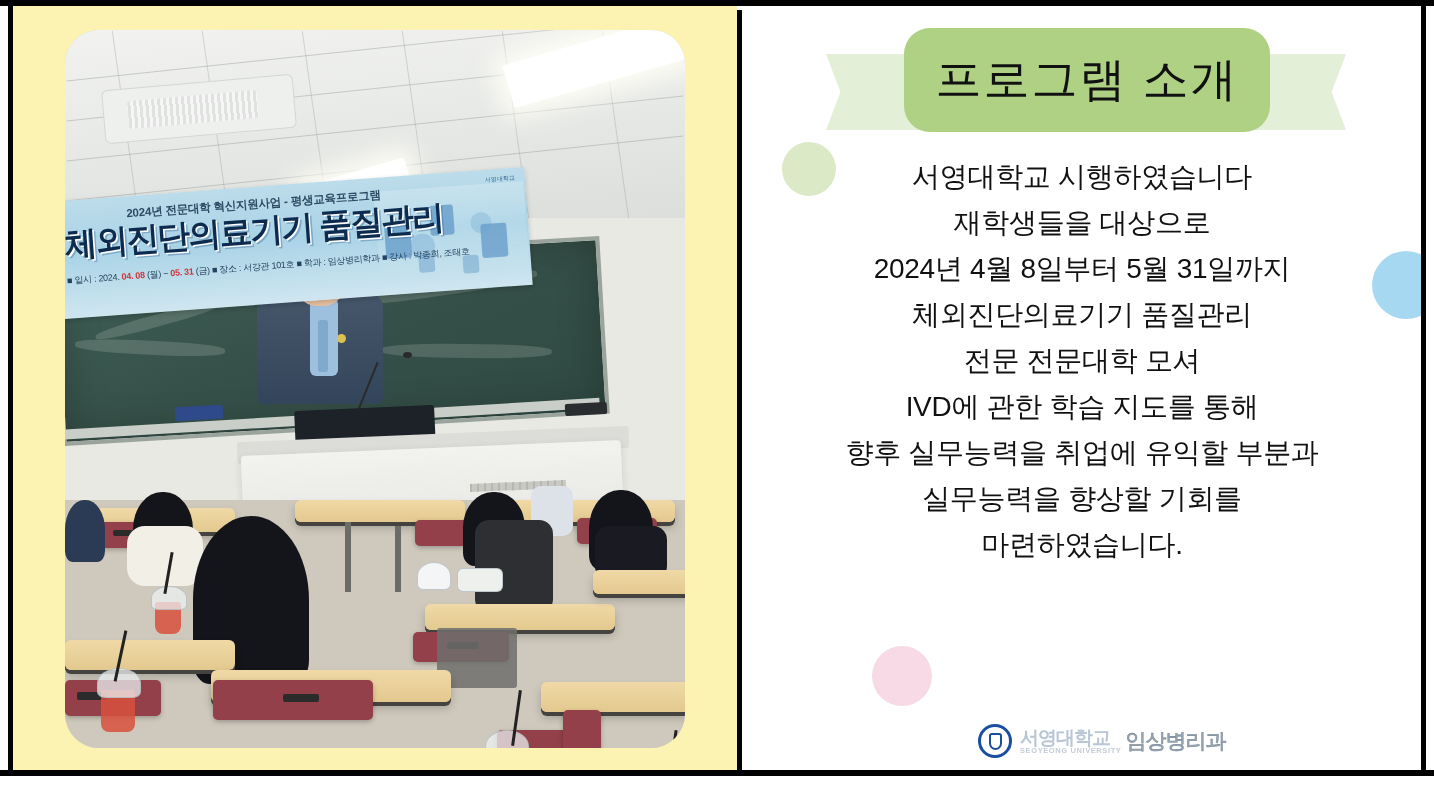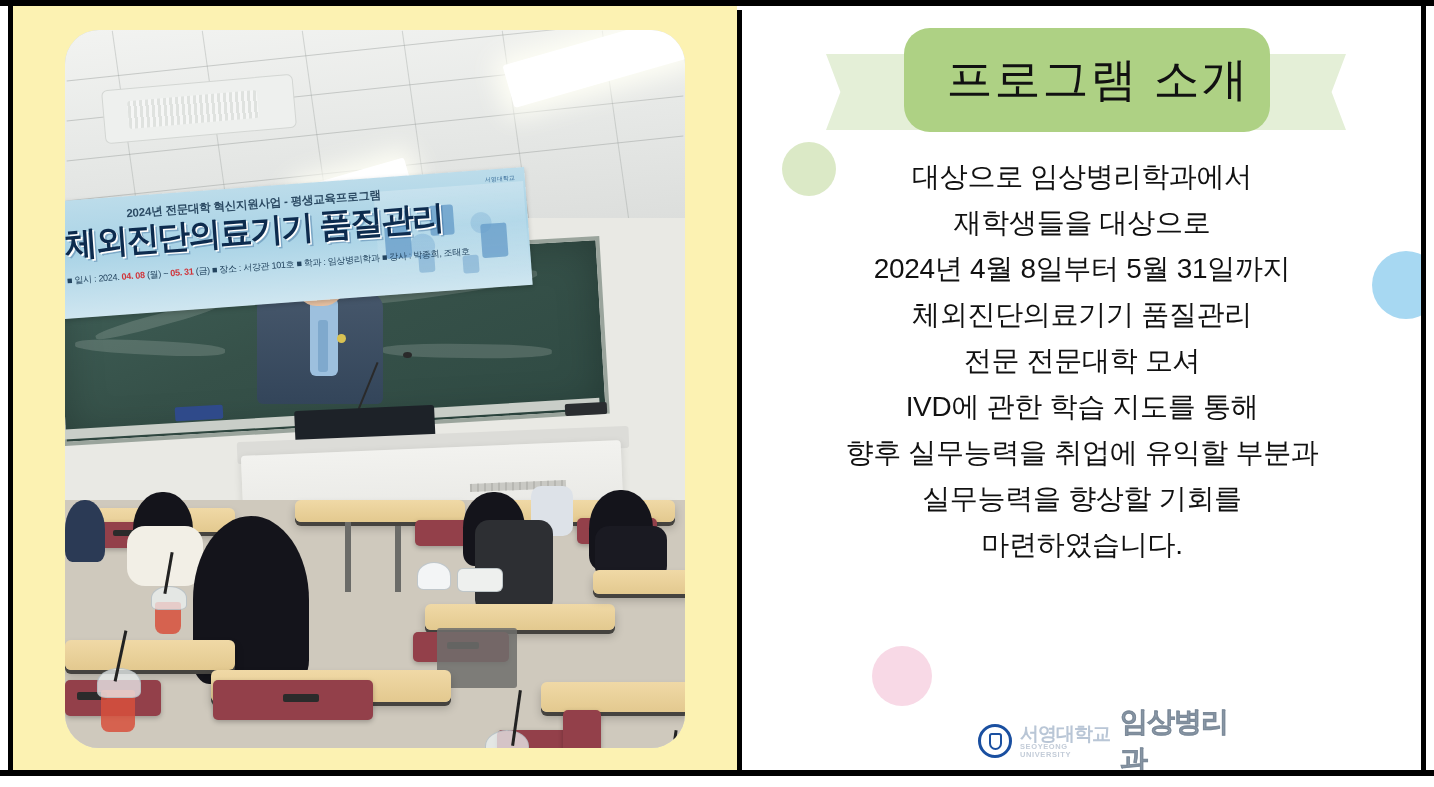--- a/index.html
+++ b/index.html
@@ -171,21 +171,20 @@
     background:#e4efd7;clip-path:polygon(0 0,100% 0,100% 100%,0 100%,9% 50%);}
   .ribbon-tail-r{position:absolute;right:0;top:26px;width:160px;height:76px;
     background:#e4efd7;clip-path:polygon(0 0,100% 0,91% 50%,100% 100%,0 100%);}
   .ribbon-center{position:absolute;left:78px;top:0;width:366px;height:104px;
     background:#aed184;border-radius:26px;}
   .ribbon-title{
     position:absolute;left:78px;top:0;width:366px;height:104px;
     display:flex;align-items:center;justify-content:center;
     font-size:46px;font-weight:400;color:#111;letter-spacing:2px;
     font-family:"Liberation Sans","DejaVu Sans",sans-serif;
-    padding-left:11px;
   }
 
   .dot{position:absolute;border-radius:50%;}
   .dot-green{left:40px;top:136px;width:54px;height:54px;background:#dbe9c6;}
   .dot-blue{left:630px;top:245px;width:68px;height:68px;background:#a7d8f2;}
   .dot-pink{left:130px;top:640px;width:60px;height:60px;background:#f8d9e6;}
 
   .body-text{
     position:absolute;left:24px;top:148px;width:632px;
     text-align:center;color:#111;
@@ -204,21 +203,21 @@
     display:flex;align-items:center;justify-content:center;flex:0 0 auto;
   }
   .emblem:after{
     content:"";width:13px;height:17px;border:2.5px solid #1a4fa0;
     border-radius:3px 3px 7px 7px;box-sizing:border-box;
   }
   .logo-words{display:flex;flex-direction:column;line-height:1;}
   .logo-kr{font-size:19px;font-weight:700;color:#b9c6d6;letter-spacing:-1px;}
   .logo-en{font-size:7.5px;font-weight:700;color:#c3ccd8;letter-spacing:.6px;}
   .logo-dept{
-    font-size:28px;font-weight:700;color:#98a6b5;letter-spacing:-1px;
+    font-size:21px;font-weight:400;color:#98a6b5;letter-spacing:-1px;
     -webkit-text-stroke:.6px #7d8b9a;margin-left:-4px;
   }
 </style>
 </head>
 <body>
 
 <div class="page">
 
   <div class="frame-top"></div>
   <div class="frame-bottom"></div>
@@ -363,21 +362,21 @@
       <div class="ribbon-tail-r"></div>
       <div class="ribbon-center"></div>
       <div class="ribbon-title">프로그램 소개</div>
     </div>
 
     <div class="dot dot-green"></div>
     <div class="dot dot-blue"></div>
     <div class="dot dot-pink"></div>
 
     <div class="body-text">
-      <span class="ln">대상으로 임상병리학과에서</span>
+      <span class="ln">서영대학교 시행하였습니다</span>
       <span class="ln">재학생들을 대상으로</span>
       <span class="ln">2024년 4월 8일부터 5월 31일까지</span>
       <span class="ln">체외진단의료기기 품질관리</span>
       <span class="ln">전문 전문대학 모셔</span>
       <span class="ln">IVD에 관한 학습 지도를 통해</span>
       <span class="ln">향후 실무능력을 취업에 유익할 부분과</span>
       <span class="ln">실무능력을 향상할 기회를</span>
       <span class="ln">마련하였습니다.</span>
     </div>
 

